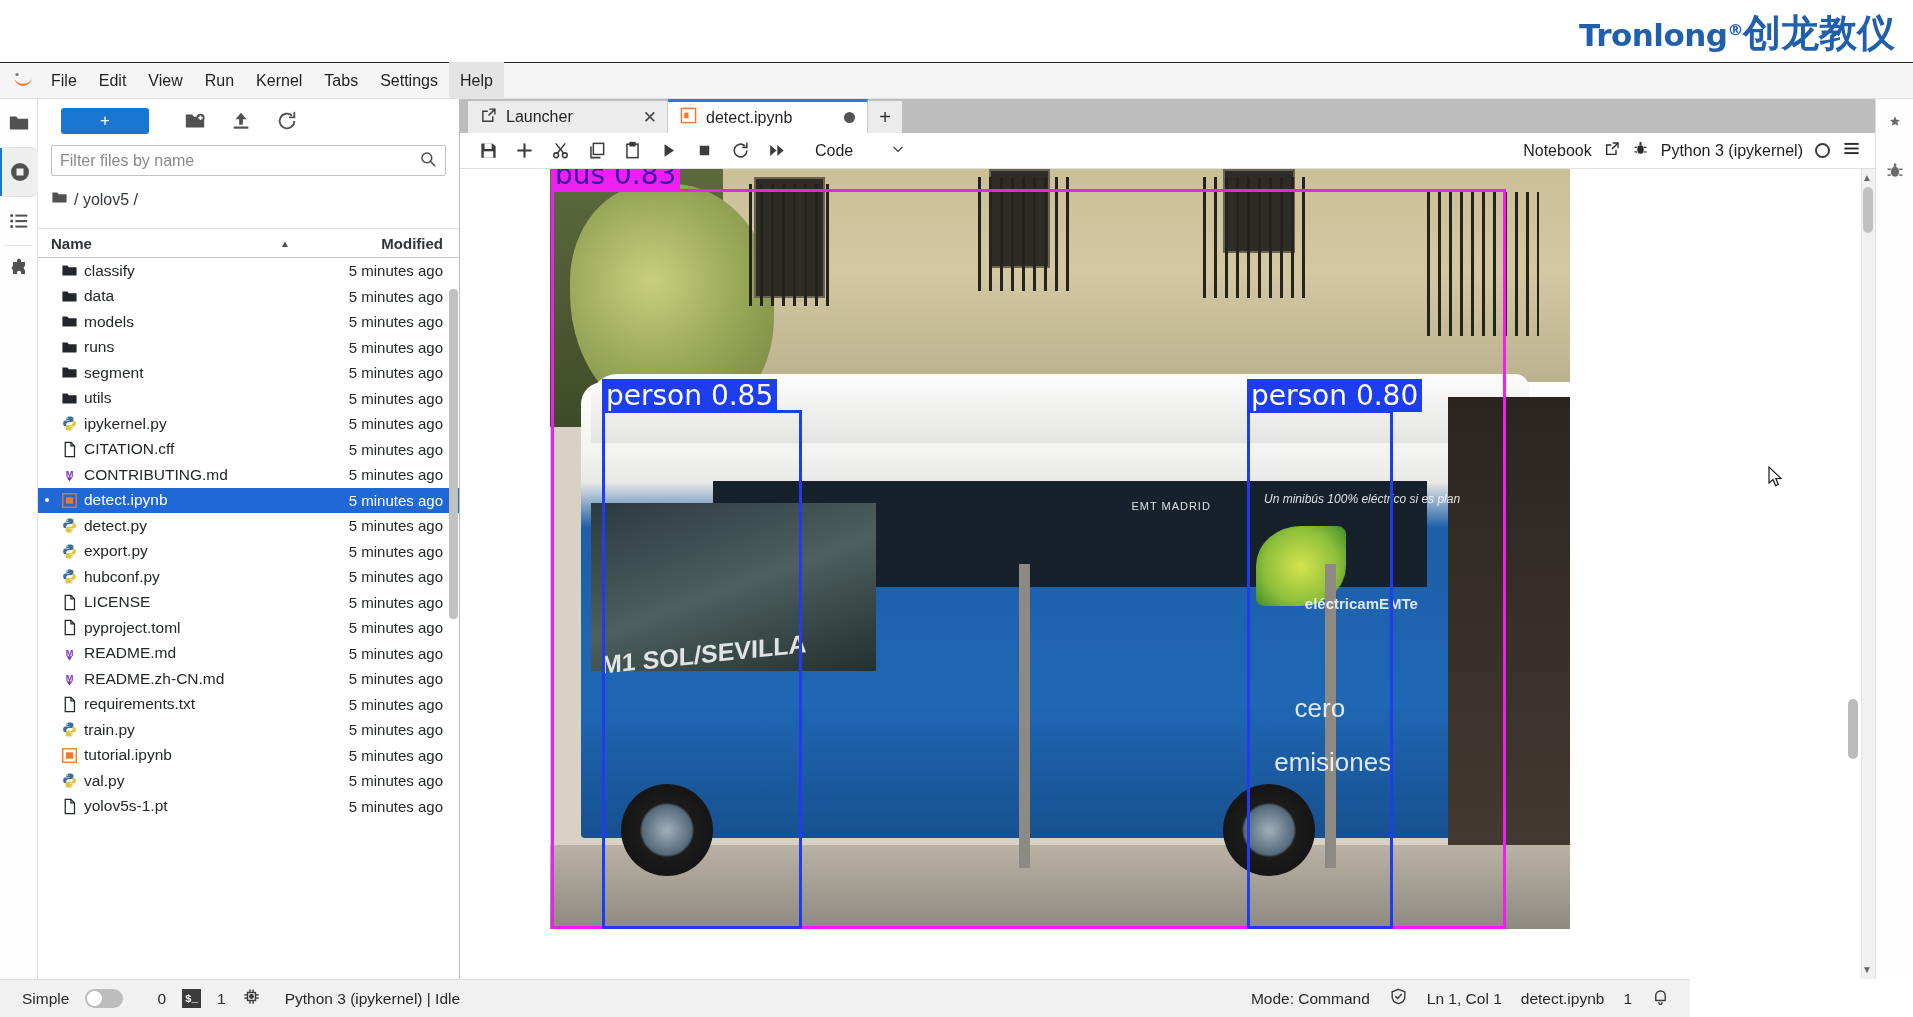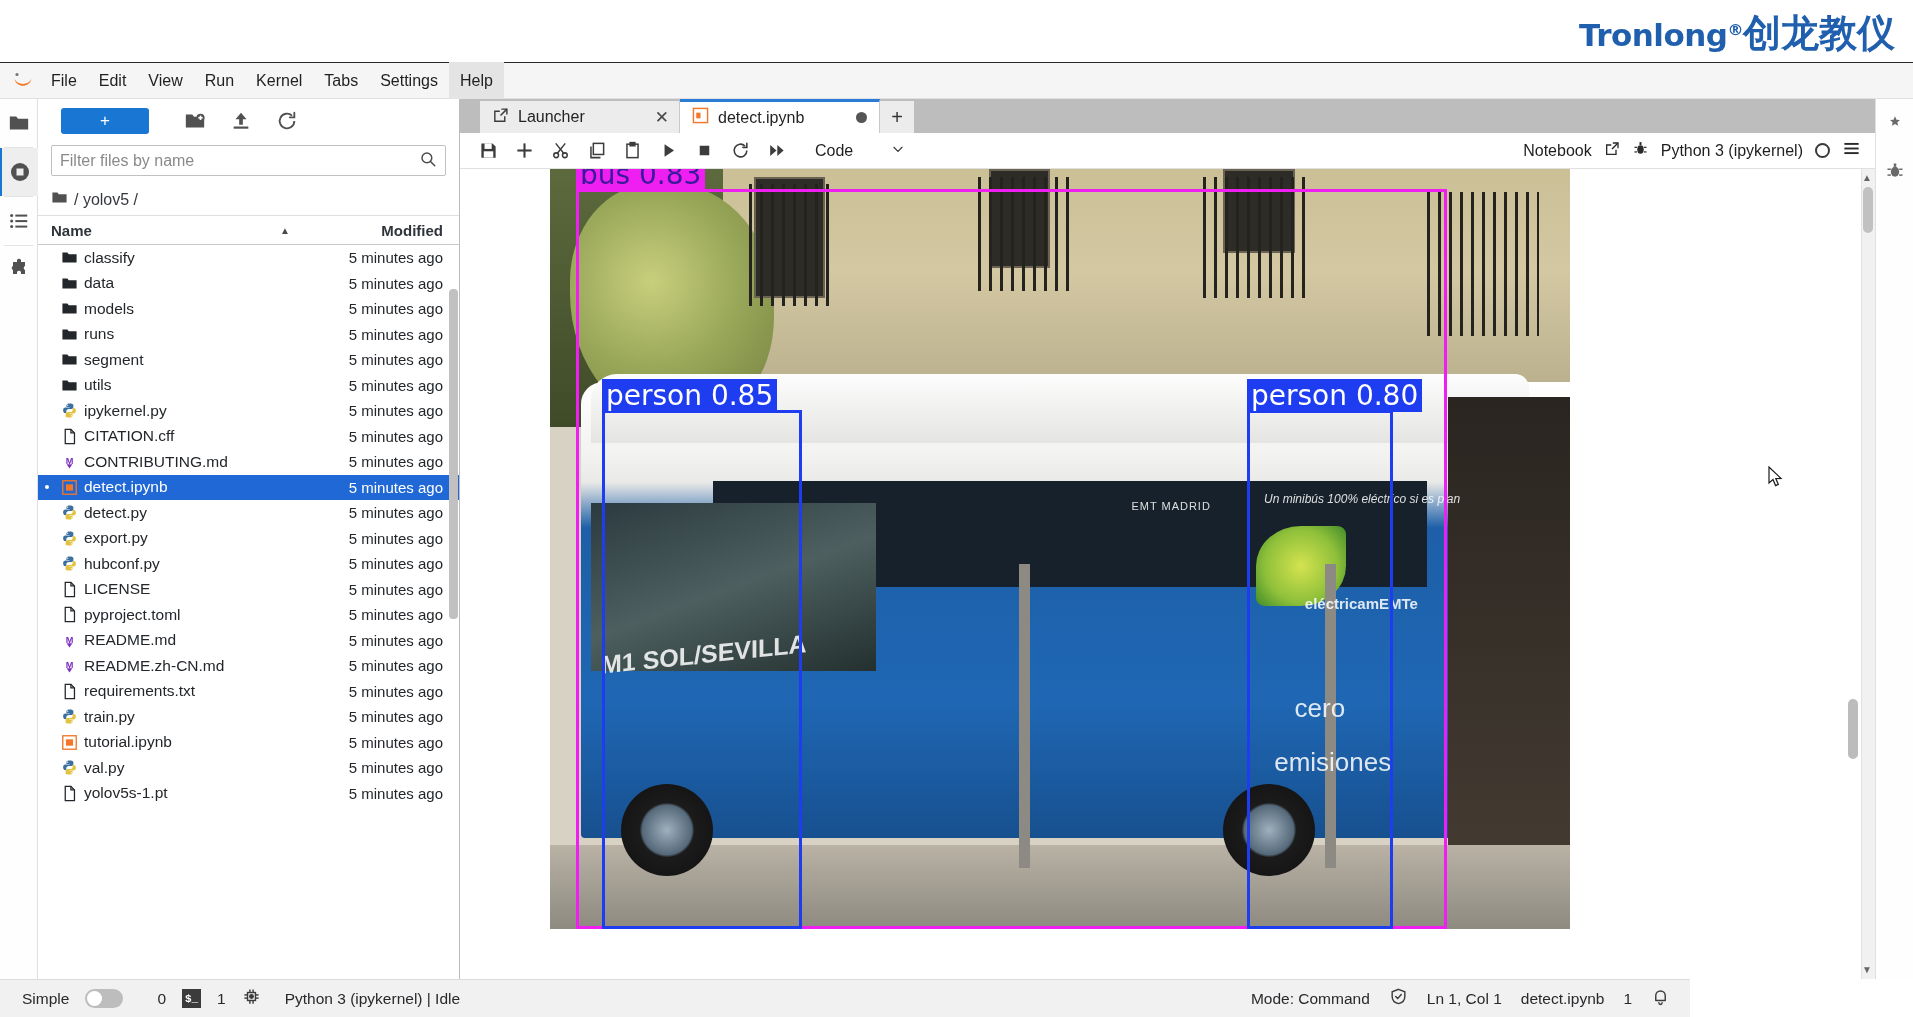--- a/index.html
+++ b/index.html
@@ -90,21 +90,21 @@
     color: #333; font-family: "Liberation Sans", sans-serif; background: transparent;
   }
   .fb-filter input::placeholder { color: #8a8a8a; }
   .fb-crumbs {
     height: 31px; display: flex; align-items: center; gap: 6px;
     padding: 0 13px; font-size: 16px; color: #35393f;
   }
   .fb-head {
     height: 30px; display: flex; align-items: center;
     border-top: 1px solid #e0e0e0; border-bottom: 1px solid #c9c9c9;
-    font-size: 15px; font-weight: bold; color: #30343a;
+    font-size: 15px; font-weight: bold; color: #30343a; margin-top: 13px;
   }
   .fb-head .c-name { flex: 1; padding-left: 13px; display: flex; align-items: center; }
   .fb-head .c-mod { width: 155px; padding-right: 16px; text-align: right; }
   .sortarrow { margin-left: auto; margin-right: 14px; font-size: 10px; color: #4a4a4a; }
   .fb-list {
     flex: 1; overflow: hidden; position: relative;
   }
   .fb-row {
     height: 25.5px; display: flex; align-items: center;
     font-size: 15.5px; color: #23272b; position: relative;
@@ -125,21 +125,21 @@
     background: #c1c1c1; border-radius: 4px;
   }
 
   
   .dock {
     position: absolute; left: 460px; top: 99px;
     width: 1415px; height: 880px; background: #fafafa;
   }
   .tabbar {
     height: 34px; background: #bdbdbd;
-    display: flex; align-items: flex-end; padding-left: 20px;
+    display: flex; align-items: flex-end; padding-left: 8px;
   }
   .tab {
     height: 32px; min-width: 200px; background: #ececec;
     display: flex; align-items: center; padding: 0 10px 0 12px;
     font-size: 16px; color: #242424; gap: 9px;
     border-right: 1px solid #c9c9c9;
   }
   .tab.active {
     background: #ffffff; border-top: 3px solid #2a7bd6; height: 34px;
   }
@@ -810,21 +810,21 @@
         <div class="ph-pole" style="left:46%;top:52%;height:40%;"></div>
         <div class="ph-pole" style="left:76%;top:52%;height:40%;"></div>
 
         <div class="ph-txt" style="left:5%;top:62%;font-size:25px;font-weight:bold;transform:skewY(-6deg);">M1 SOL/SEVILLA</div>
         <div class="ph-txt" style="left:57%;top:43.5%;font-size:11px;letter-spacing:1px;">EMT MADRID</div>
         <div class="ph-txt" style="left:70%;top:42.5%;font-size:12px;font-style:italic;">Un minibús 100% eléctrico si es plan</div>
         <div class="ph-txt" style="left:74%;top:56%;font-size:15px;font-weight:bold;">eléctricamEMTe</div>
         <div class="ph-txt" style="left:73%;top:69%;font-size:26px;">cero</div>
         <div class="ph-txt" style="left:71%;top:76%;font-size:26px;">emisiones</div>
 
-        <div class="bbox bus" style="left:1px;top:20px;width:871px;height:740px;margin-left:25px;">
+        <div class="bbox bus" style="left:1px;top:20px;width:955px;height:740px;">
           <span class="blabel">bus 0.83</span>
         </div>
         <div class="bbox person" style="left:52px;top:241px;width:200px;height:519px;text-align:center;">
           <span class="blabel">person 0.85</span>
         </div>
         <div class="bbox person" style="left:697px;top:241px;width:146px;height:519px;">
           <span class="blabel">person 0.80</span>
         </div>
       </div>
     </div>

